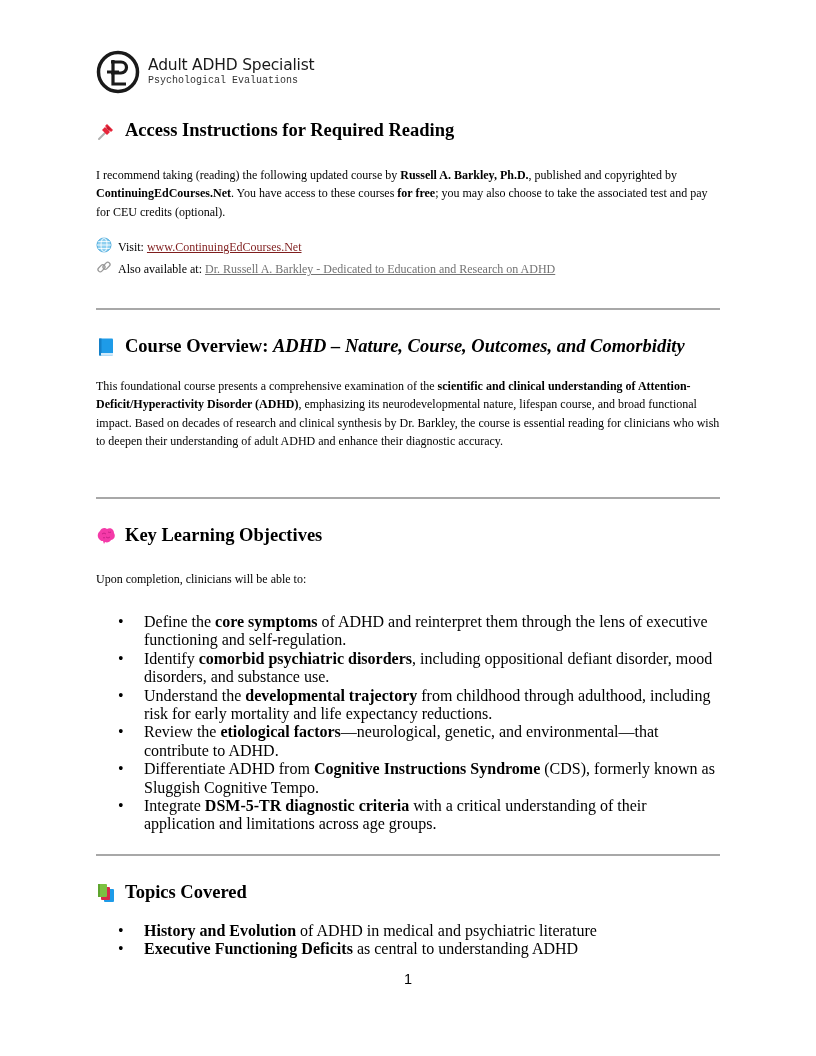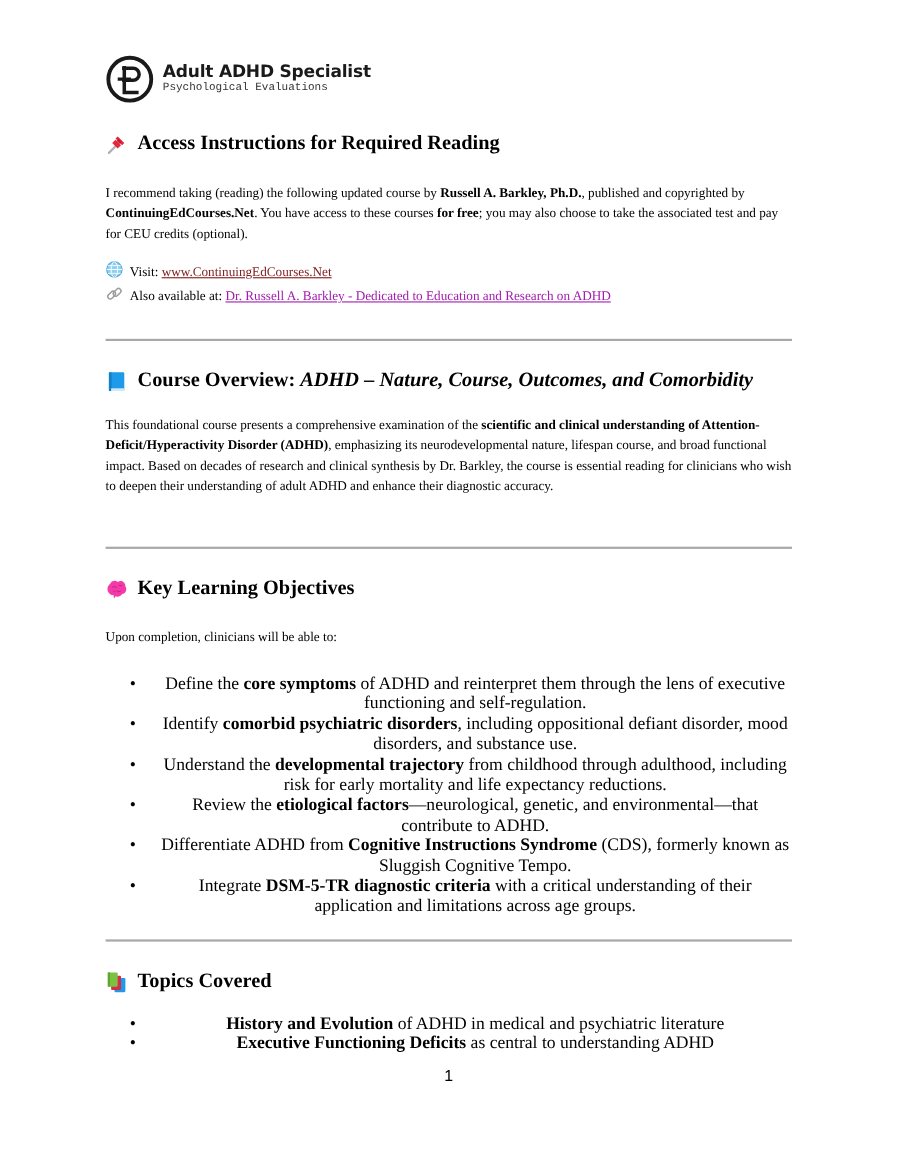--- a/index.html
+++ b/index.html
@@ -2,37 +2,37 @@
 <html><head>
 <meta charset="utf-8">
 <style>
   html, body { margin: 0; padding: 0; background: #ffffff; }
   body { width: 816px; height: 1056px; position: relative; overflow: hidden;
          font-family: "Liberation Serif", "DejaVu Serif", serif; color: #000; }
 
   .logo { position: absolute; left: 96px; top: 48px; height: 48px; display: flex; align-items: center; }
   .logo-mark { width: 44px; height: 44px; }
   .logo-text { margin-left: 8px; display: flex; flex-direction: column; line-height: 1; }
-  .logo-title { font-family: "DejaVu Sans", "Liberation Sans", sans-serif; font-weight: bold; font-size: 15.5px; color: #1a1a1a; letter-spacing: -0.2px; text-align: center; }
+  .logo-title { font-family: "DejaVu Sans", "Liberation Sans", sans-serif; font-weight: normal; font-size: 15.5px; color: #1a1a1a; letter-spacing: -0.2px; text-align: center; }
   .logo-sub { font-family: Liberation Mono, monospace; font-size: 10px; color: #333; margin-top: 3px; }
 
   h2 { position: absolute; left: 96px; margin: 0; font-size: 18.5px; font-weight: bold; display: flex; align-items: center; white-space: nowrap; }
   h2 .ico { width: 20px; height: 20px; margin-right: 9px; display: inline-block; }
   h2 em { font-style: italic; }
 
   p, .line { position: absolute; left: 96px; width: 624px; margin: 0; font-size: 12px; line-height: 18.4px; }
   b { font-weight: bold; }
   a { color: #7f1d1d; text-decoration: underline; }
-  a.alt { color: #a21caf; }
+  a.alt { color: #737373; }
 
   .icon-inline { display: inline-block; width: 16px; height: 16px; vertical-align: -2px; margin-right: 6px; }
 
   hr.rule { position: absolute; left: 96px; width: 624px; margin: 0; border: none; height: 2px; background: #a8a8a8; }
 
-  ul { position: absolute; left: 96px; width: 624px; margin: 0; padding: 0; list-style: none; font-size: 16px; line-height: 18.4px; text-align: center; }
+  ul { position: absolute; left: 96px; width: 624px; margin: 0; padding: 0; list-style: none; font-size: 16px; line-height: 18.4px; }
   ul li { position: relative; padding-left: 48px; }
   ul li::before { content: "•"; position: absolute; left: 22px; top: 0; }
 
   .page-num { position: absolute; left: 0; width: 816px; top: 971px; text-align: center; font-family: "Liberation Sans", "DejaVu Sans", sans-serif; font-size: 14.5px; }
 </style>
 </head>
 <body>
 
 <div class="logo">
   <svg class="logo-mark" viewBox="0 0 44 44">

